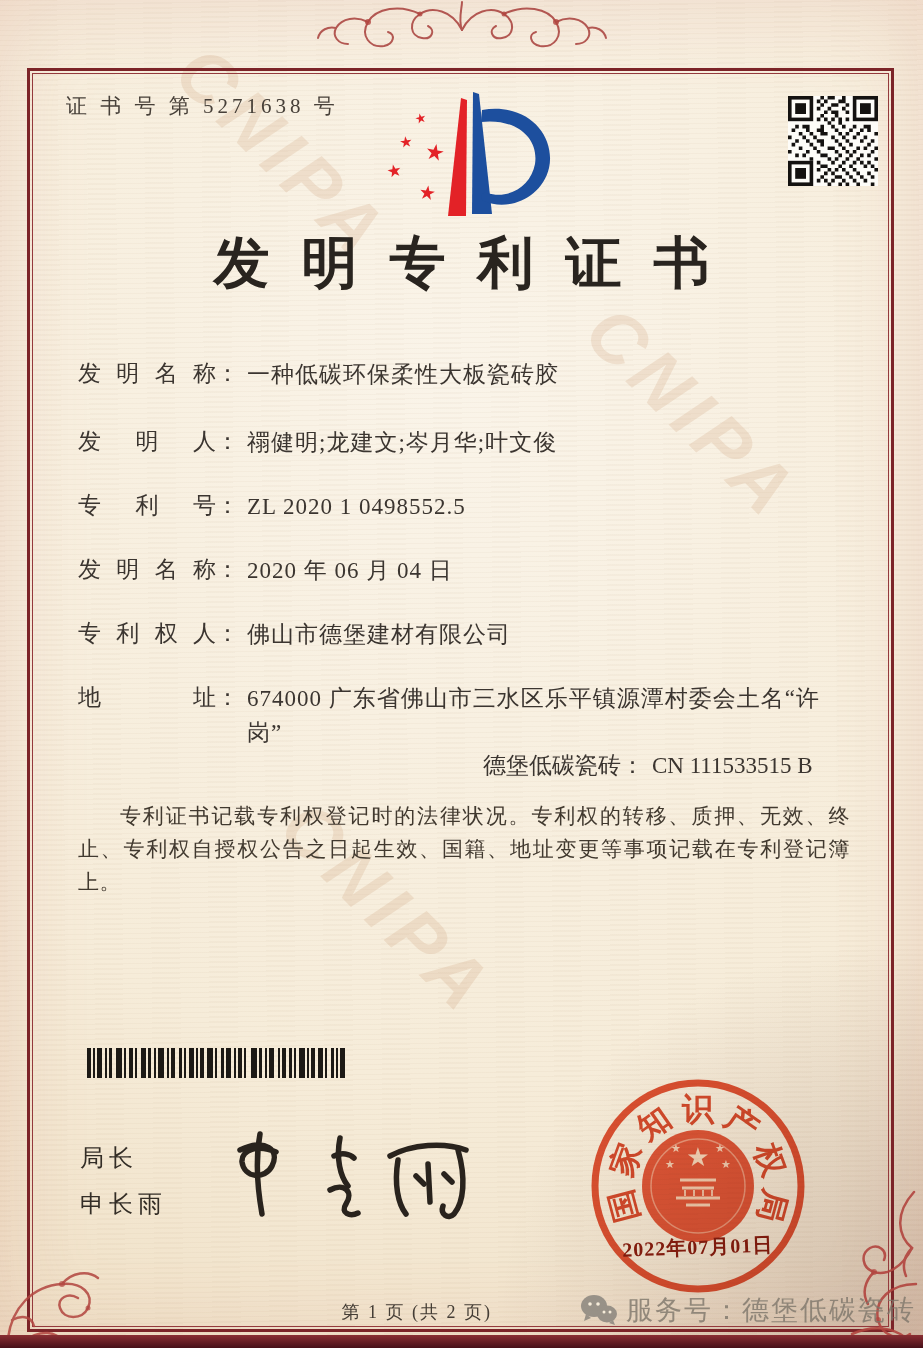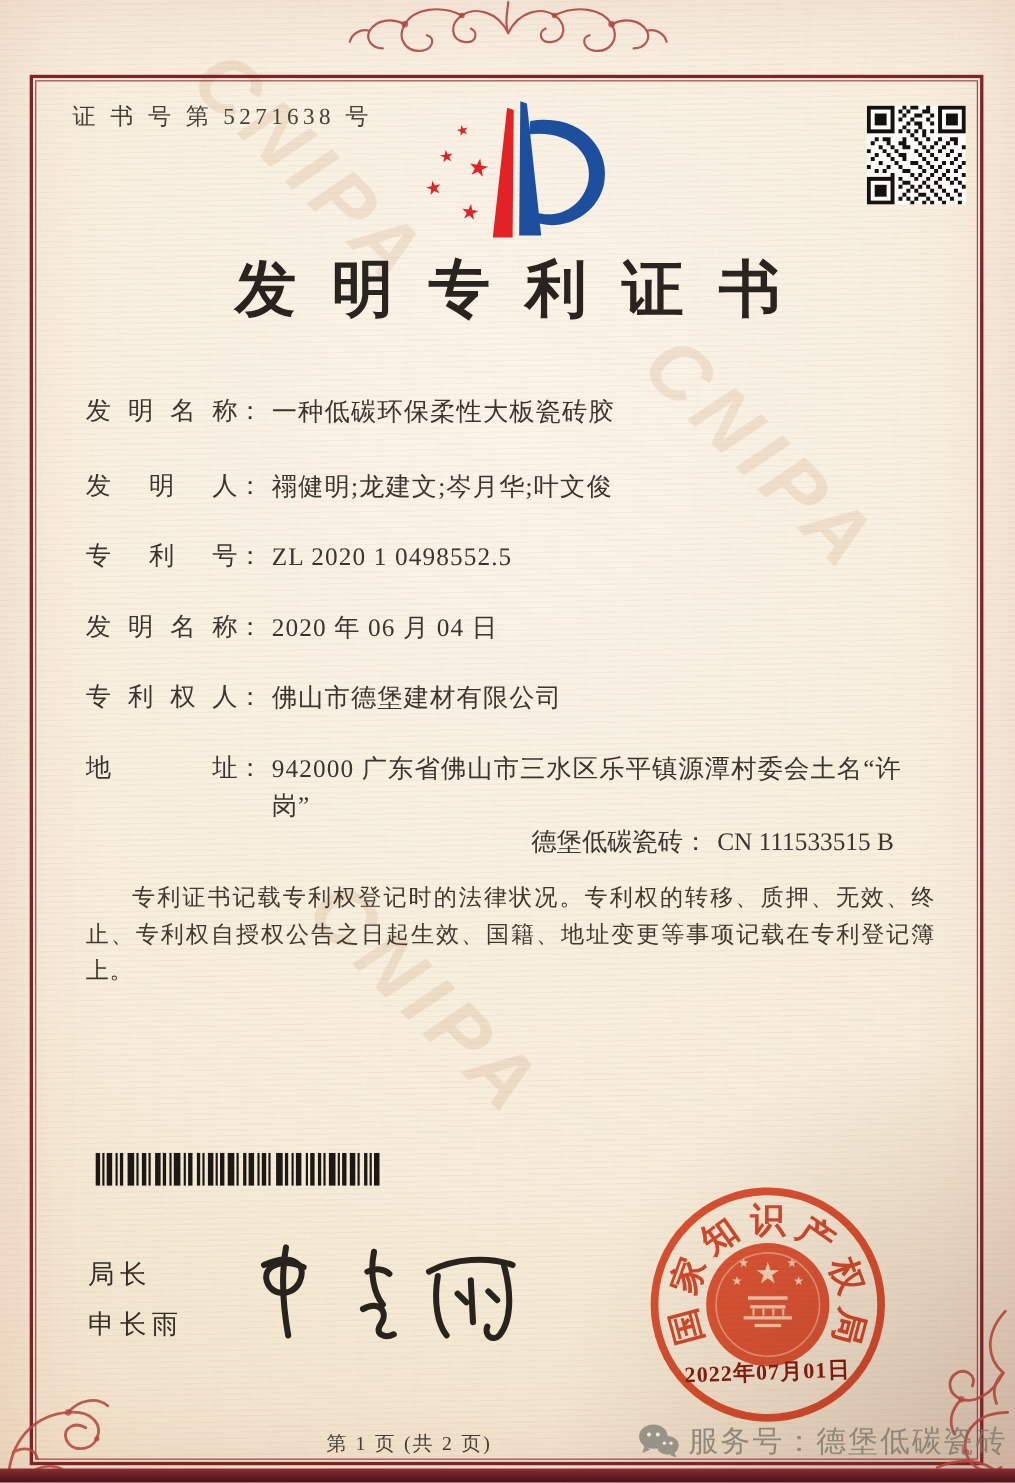--- a/index.html
+++ b/index.html
@@ -34,21 +34,21 @@
   .flabel{display:inline-block;width:138px;text-align:justify;text-align-last:justify;vertical-align:top;}
   .fcolon{vertical-align:top;margin-right:8px;}
   .fvalue{display:inline-block;max-width:590px;vertical-align:top;letter-spacing:1px;line-height:34px;}
   
   .body-text{position:absolute;left:78px;top:800px;width:772px;z-index:2;
     font-size:21px;line-height:33px;color:#41392f;text-align:justify;letter-spacing:.5px;}
   .body-text p{margin:0 0 8px 0;text-indent:2em;}
   
   .director{left:80px;top:1142px;font-size:24px;letter-spacing:5px;color:#332d26;z-index:2;}
   .director-name{left:80px;top:1188px;font-size:24px;letter-spacing:5px;color:#332d26;z-index:2;}
-  .footer-page{left:252px;top:1300px;width:240px;text-align:center;font-size:18px;
+  .footer-page{left:252px;top:1300px;width:240px;text-align:right;font-size:18px;
     letter-spacing:2px;color:#443d35;z-index:2;}
   .wechat-note{left:580px;top:1292px;z-index:4;font-size:27px;letter-spacing:2px;
     color:rgba(125,118,106,.80);white-space:nowrap;}
   .wechat-note svg{vertical-align:-7px;margin-right:8px;}
   .seal-wrap{left:586px;top:1074px;z-index:3;mix-blend-mode:multiply;}
   svg text.seal-char{font-size:32px;font-weight:700;fill:#d94322;opacity:.92;}
   .orn{z-index:3;pointer-events:none;}
 </style>
 </head>
 <body>
@@ -155,21 +155,21 @@
   <div class="row" style="top:490px">
     <span class="flabel">专利号</span><span class="fcolon">：</span><span class="fvalue">ZL 2020 1 0498552.5</span>
   </div>
   <div class="row" style="top:554px">
     <span class="flabel">发明名称</span><span class="fcolon">：</span><span class="fvalue">2020 年 06 月 04 日</span>
   </div>
   <div class="row" style="top:618px">
     <span class="flabel">专利权人</span><span class="fcolon">：</span><span class="fvalue">佛山市德堡建材有限公司</span>
   </div>
   <div class="row" style="top:682px">
-    <span class="flabel">地址</span><span class="fcolon">：</span><span class="fvalue">942000 广东省佛山市三水区乐平镇源潭村委会土名“许岗”</span>
+    <span class="flabel">地址</span><span class="fcolon">：</span><span class="fvalue">674000 广东省佛山市三水区乐平镇源潭村委会土名“许岗”</span>
   </div>
   <div class="row" style="top:750px;left:483px">
     <span>德堡低碳瓷砖</span><span class="fcolon">：</span><span>CN 111533515 B</span>
   </div>
 
   <div class="body-text">
     <p>专利证书记载专利权登记时的法律状况。专利权的转移、质押、无效、终止、专利权自授权公告之日起生效、国籍、地址变更等事项记载在专利登记簿上。</p>
   </div>
 
   <svg class="abs" style="left:75px;top:1048px;z-index:2;" width="282" height="30" viewBox="0 0 258 30">

